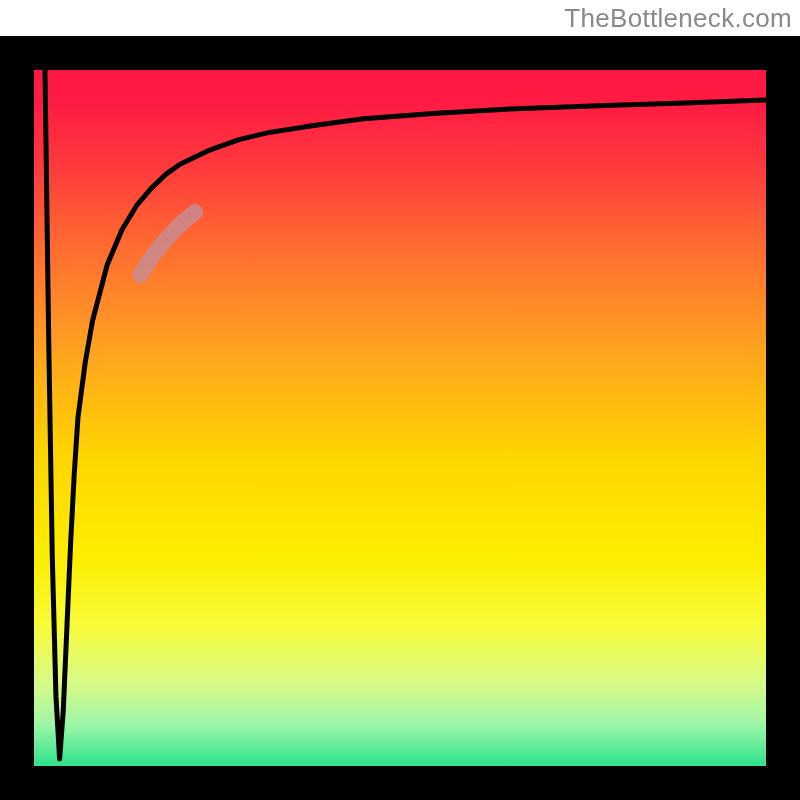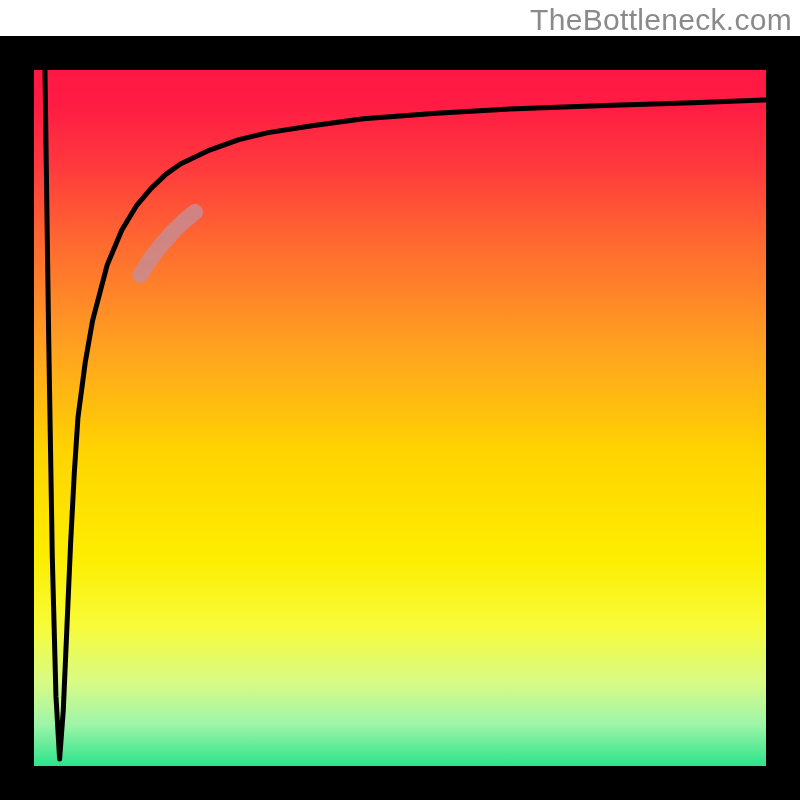--- a/index.html
+++ b/index.html
@@ -14,21 +14,21 @@
   .frame {
     position: relative;
     width: 800px;
     height: 800px;
     box-sizing: border-box;
   }
   .attribution {
     position: absolute;
     top: 3px;
     right: 8px;
-    font-size: 30px;
+    font-size: 26px;
     color: #8a8a8a;
     font-weight: 400;
     letter-spacing: 0.3px;
   }
   svg {
     display: block;
   }
 </style>
 </head>
 <body>

